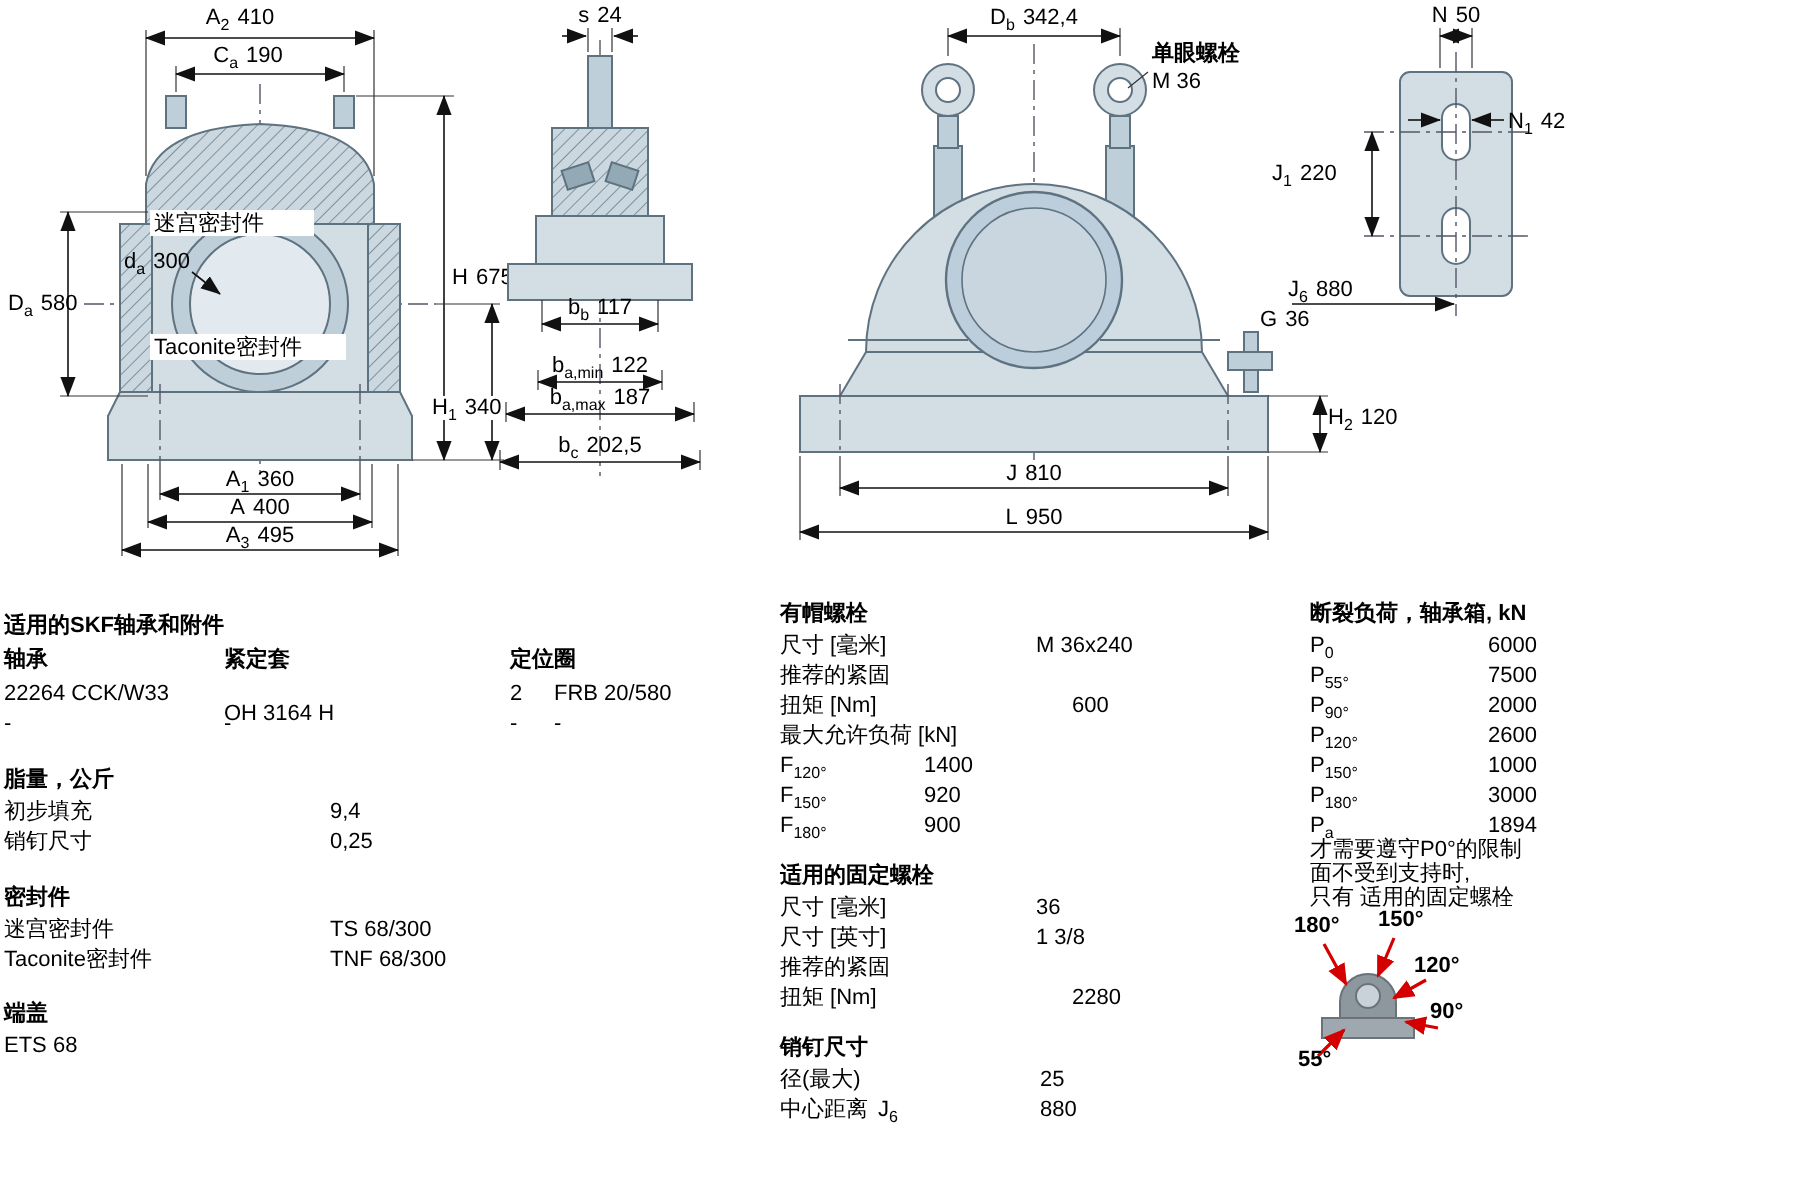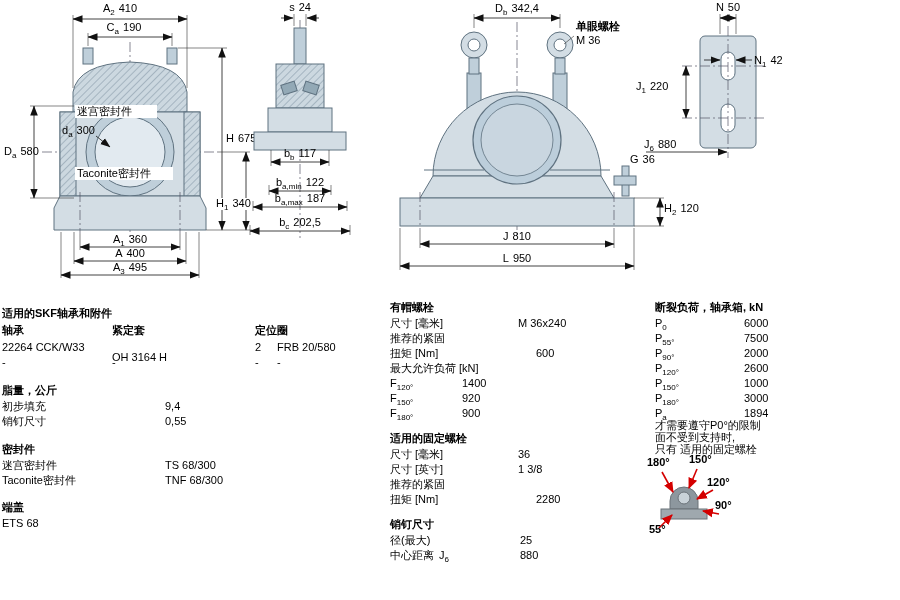--- a/index.html
+++ b/index.html
@@ -215,21 +215,21 @@
     <span class="t" style="left:277px;top:341px">FRB 20/580</span>
     <span class="t" style="left:2px;top:356px">-</span>
     <span class="t" style="left:112px;top:356px">-</span>
     <span class="t" style="left:255px;top:356px">-</span>
     <span class="t" style="left:277px;top:356px">-</span>
 
     <span class="t b" style="left:2px;top:384px">脂量，公斤</span>
     <span class="t" style="left:2px;top:400px">初步填充</span>
     <span class="t" style="left:165px;top:400px">9,4</span>
     <span class="t" style="left:2px;top:415px">销钉尺寸</span>
-    <span class="t" style="left:165px;top:415px">0,55</span>
+    <span class="t" style="left:165px;top:415px">0,25</span>
 
     <span class="t b" style="left:2px;top:443px">密封件</span>
     <span class="t" style="left:2px;top:459px">迷宫密封件</span>
     <span class="t" style="left:165px;top:459px">TS 68/300</span>
     <span class="t" style="left:2px;top:474px">Taconite密封件</span>
     <span class="t" style="left:165px;top:474px">TNF 68/300</span>
 
     <span class="t b" style="left:2px;top:501px">端盖</span>
     <span class="t" style="left:2px;top:517px">ETS 68</span>
 

